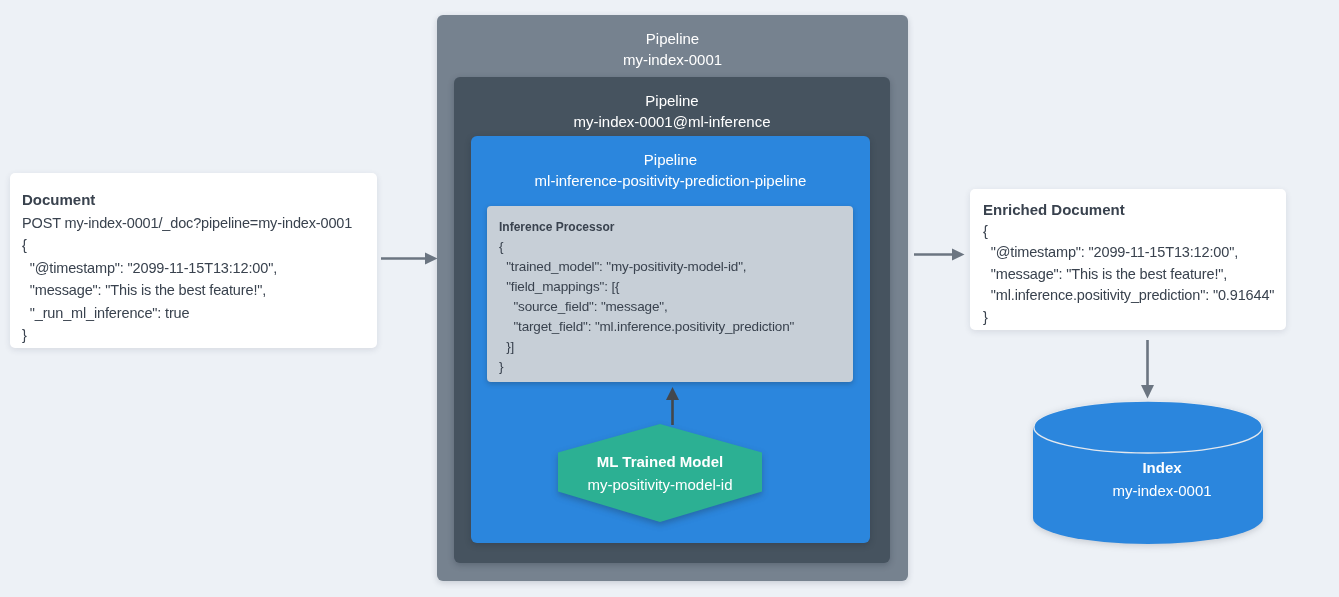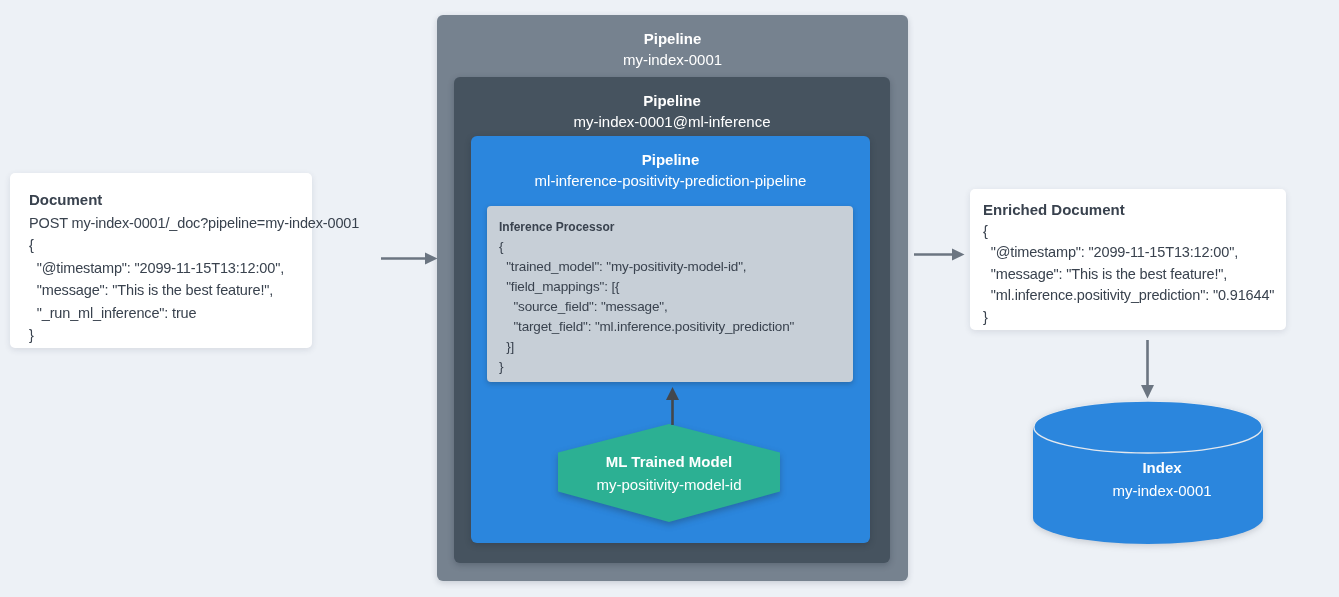--- a/index.html
+++ b/index.html
@@ -9,29 +9,29 @@
     font-family:"Liberation Sans","DejaVu Sans",sans-serif;
     color:var(--text-dark,#39424e);
     overflow:hidden;
   }
 
   
   .card {
     position:absolute; background:var(--card-white,#fff); border-radius:5px;
     box-shadow:0 2px 6px rgba(50,60,80,.12); box-sizing:border-box;
   }
-  .left-card  { left:10px;  top:173px; width:302px; height:175px; padding:16px 19px 0; }
+  .left-card  { left:10px;  top:173px; width:367px; height:175px; padding:16px 12px 0; }
   .right-card { left:970px; top:189px; width:316px; height:141px; padding:10px 13px 0; }
   .card-title { margin:0; font-size:15px; font-weight:bold; line-height:22.5px; }
   .code-line  { font-size:14.5px; line-height:22.5px; white-space:pre; letter-spacing:-0.15px; }
   .right-card .card-title, .right-card .code-line { line-height:21.6px; }
 
   
   .pipe { position:absolute; border-radius:6px; box-sizing:border-box; text-align:center; }
-  .pipe-title { font-weight:bold; font-size:15px; color:var(--text-white,#fff); line-height:21px; padding-top:13px; }
+  .pipe-title { font-weight:normal; font-size:15px; color:var(--text-white,#fff); line-height:21px; padding-top:13px; }
   .pipe-sub   { font-size:15px; color:var(--text-white,#fff); line-height:21px; }
   .pipe-outer { left:437px; top:15px; width:471px; height:566px;
                 background:var(--outer-pipeline-gray,#76828f);
                 box-shadow:0 2px 6px rgba(50,60,80,.20); }
   .pipe-inner { left:17px; top:62px; width:436px; height:486px;
                 background:var(--inner-pipeline-slate,#46535f);
                 box-shadow:0 2px 6px rgba(25,35,50,.28); }
   .pipe-blue  { left:17px; top:59px; width:399px; height:407px;
                 background:var(--pipeline-blue,#2b86dd);
                 box-shadow:0 2px 6px rgba(25,35,50,.28); }
@@ -44,21 +44,21 @@
     color:var(--text-dark,#39424e);
     box-shadow:0 2px 5px rgba(25,35,50,.28);
   }
   .processor-title { font-weight:bold; font-size:12px; line-height:20px; }
   .processor .code-line { font-size:13.5px; line-height:20px; }
 
   
   .hex-wrap { position:absolute; left:87px; top:288px;
               filter:drop-shadow(0 3px 3px rgba(25,35,50,.30)); }
   .hexagon {
-    width:222px; height:98px; background:var(--model-teal,#2cb093);
+    width:204px; height:98px; background:var(--model-teal,#2cb093);
     clip-path:polygon(50% 0%,100% 29%,100% 69%,50% 100%,0% 69%,0% 29%);
     display:flex; flex-direction:column; align-items:center; justify-content:center;
     color:var(--text-white,#fff);
   }
   .hex-title { font-weight:bold; font-size:15px; line-height:23px; }
   .hex-sub   { font-size:15px; line-height:23px; }
 
   
   .arrow { position:absolute; }
   .arrow line    { stroke:var(--arrow-gray,#6b7581); stroke-width:2.6; }

